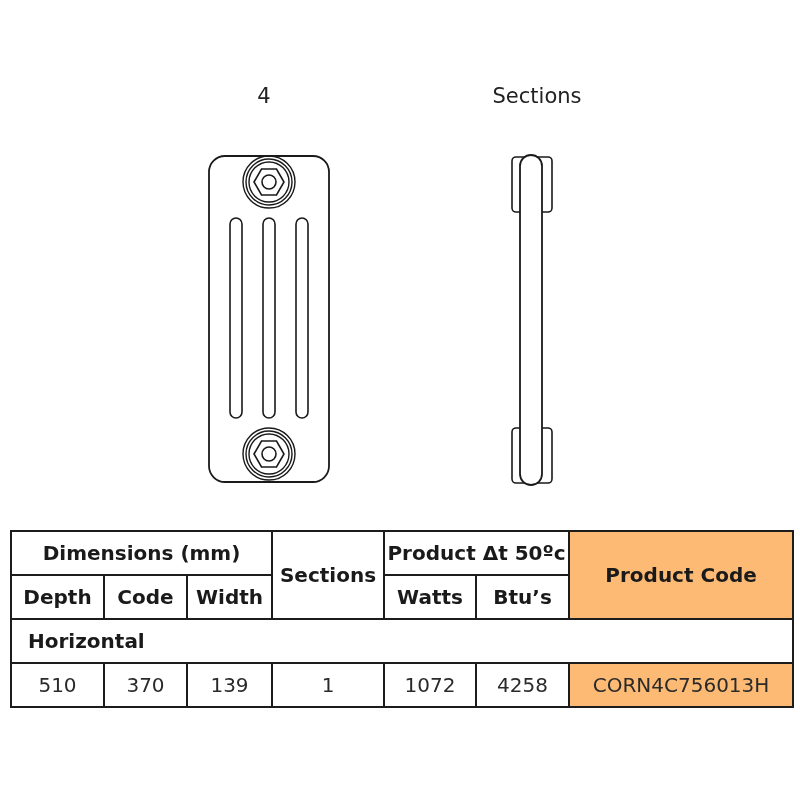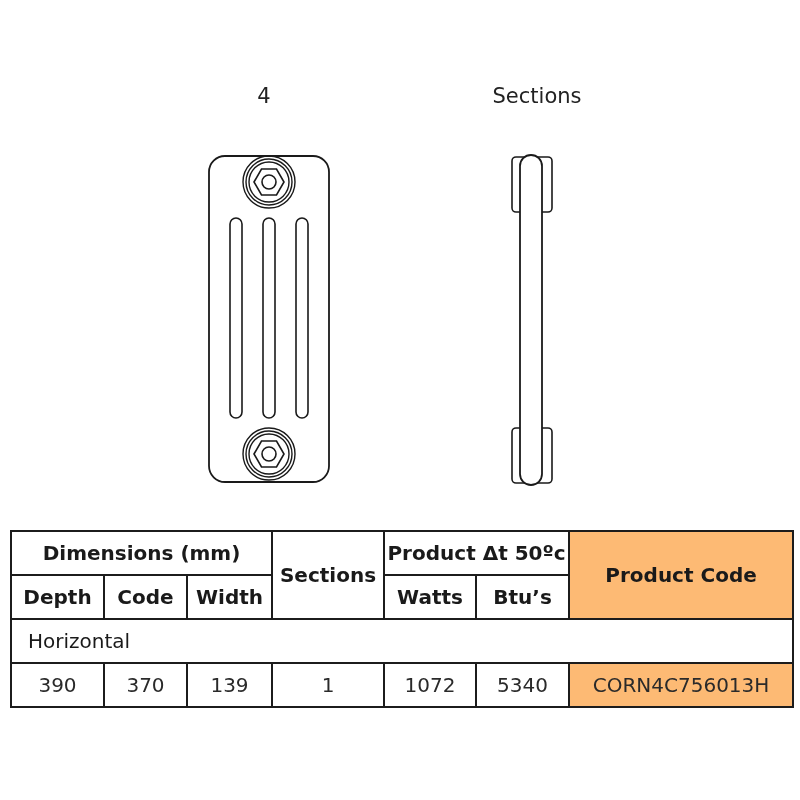--- a/index.html
+++ b/index.html
@@ -6,21 +6,21 @@
     body { width: 800px; height: 800px; position: relative; overflow: hidden;
            font-family: "DejaVu Sans", sans-serif; color: #1a1a1a; }
     .label { position: absolute; text-align: center; font-size: 21px; line-height: 28px; color: #222; }
     .drawing { position: absolute; }
     table.spec { position: absolute; left: 10px; top: 530px; width: 782px;
                  border-collapse: collapse; table-layout: fixed; }
     table.spec td { border: 2px solid #1c1c1c; text-align: center; vertical-align: middle;
                     padding: 0; height: 42px; font-size: 20px; }
     table.spec td.hd { font-weight: bold; }
     table.spec td.dark { background: #fdba74; }
-    table.spec td.sec-label { text-align: left; padding-left: 16px; font-weight: normal; }
+    table.spec td.sec-label { text-align: left; padding-left: 16px; font-weight: bold; }
     table.spec td.val { font-weight: normal; color: #2a2a2a; }
   </style>
 </head>
 <body>
 
 <div class="label" style="left:214px; top:82px; width:100px;">
   <div>4</div>
 </div>
 
 <div class="label" style="left:472px; top:82px; width:130px;">
@@ -78,22 +78,22 @@
     <td class="hd">Depth</td>
     <td class="hd">Code</td>
     <td class="hd">Width</td>
     <td class="hd">Watts</td>
     <td class="hd">Btu’s</td>
   </tr>
   <tr>
     <td class="sec-label" colspan="7">Horizontal</td>
   </tr>
   <tr>
-    <td class="val">390</td>
+    <td class="val">510</td>
     <td class="val">370</td>
     <td class="val">139</td>
     <td class="val">1</td>
     <td class="val">1072</td>
-    <td class="val">5340</td>
+    <td class="val">4258</td>
     <td class="val dark">CORN4C756013H</td>
   </tr>
 </tbody>
   </table>
 
 </body></html>

